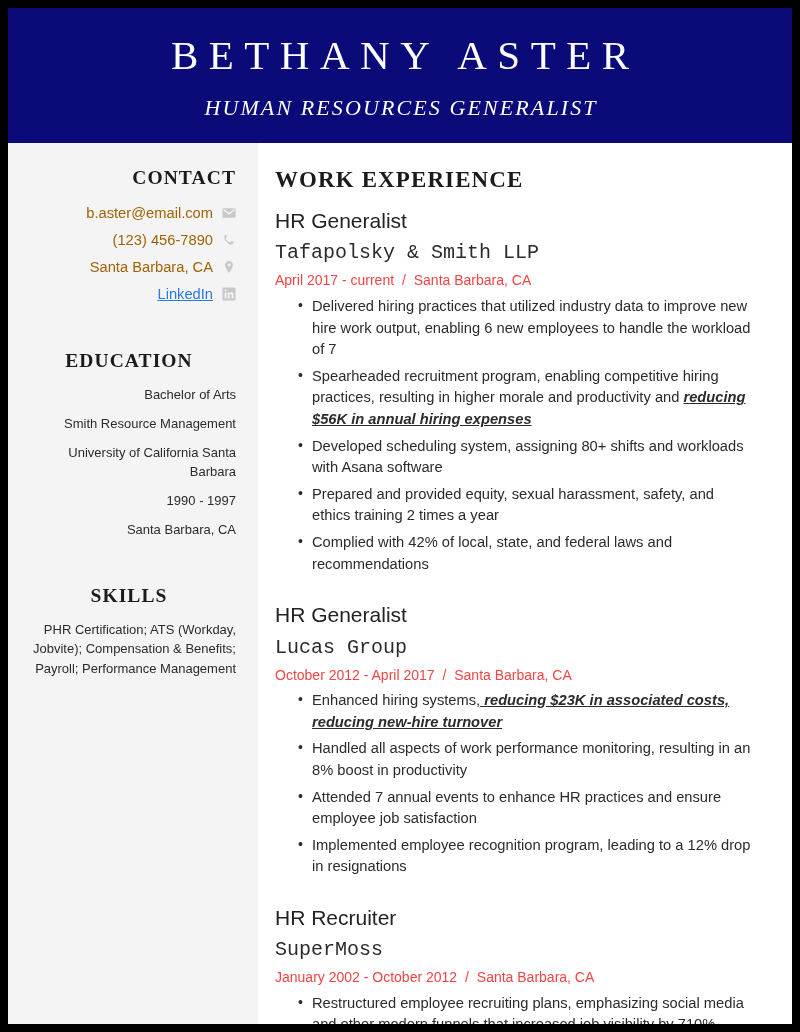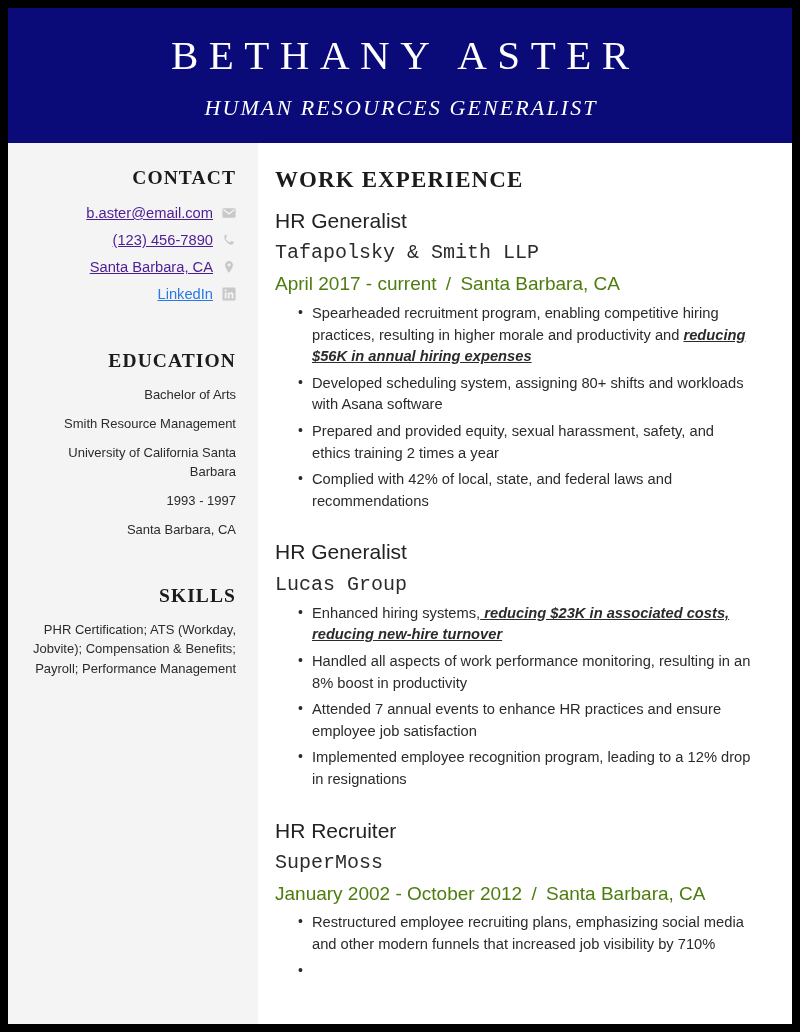--- a/index.html
+++ b/index.html
@@ -80,34 +80,33 @@
   
   .side-head {
     font-family: "Liberation Serif", serif;
     font-weight: bold;
     font-size: 19.5px;
     letter-spacing: 1.1px;
     color: #1b1b1b;
     text-align: right;
     margin: 0 0 13px 0;
   }
-  .side-head.spaced { margin-top: 45px; }
+  .side-head.spaced { margin-top: 45px; text-align: center; }
 
   .contact-row {
     display: flex;
     align-items: center;
     justify-content: flex-end;
     margin-bottom: 5px;
   }
   .contact-text {
     font-size: 14.7px;
-    color: #4c1d95;
+    color: #a16207;
     text-align: right;
     line-height: 1.5;
-    text-decoration: underline;
   }
   .contact-text.link {
     color: #2a78e4;
     text-decoration: underline;
   }
   .ci {
     width: 14px;
     height: 14px;
     margin-left: 9px;
     flex: 0 0 14px;
@@ -141,22 +140,22 @@
     margin-bottom: 5px;
   }
   .job-company {
     font-size: 20px;
     color: #2b2b2b;
     line-height: 1.4;
     margin-bottom: 4px;
     font-family: Liberation Mono, monospace;
   }
   .job-meta {
-    font-size: 19px;
-    color: #4d7c0f;
+    font-size: 14px;
+    color: #ef4444;
     line-height: 1.4;
     margin-bottom: 5px;
   }
   .job-meta .sep { padding: 0 4px; }
 
   ul.bullets {
     margin: 0;
     padding: 0 0 0 37px;
     list-style: none;
   }
@@ -236,45 +235,47 @@
               <circle cx="4.15" cy="3.8" r="1.25" fill="#f4f4f4"></circle>
               <path d="M6.6 6.2h2v1c.4-.75 1.25-1.15 2.15-1.15 1.65 0 2.35 1 2.35 2.85v4.3h-2.1V9.3c0-.95-.35-1.4-1.1-1.4-.8 0-1.2.55-1.2 1.5v3.8h-2.1z" fill="#f4f4f4"></path>
             </svg>
         </span>
       </div>
 
       <div class="side-head spaced">EDUCATION</div>
       <div class="side-block">Bachelor of Arts</div>
       <div class="side-block">Smith Resource Management</div>
       <div class="side-block">University of California Santa Barbara</div>
-      <div class="side-block">1993 - 1997</div>
+      <div class="side-block">1990 - 1997</div>
       <div class="side-block">Santa Barbara, CA</div>
 
       <div class="side-head spaced">SKILLS</div>
       <div class="side-block">PHR Certification; ATS (Workday, Jobvite); Compensation &amp; Benefits; Payroll; Performance Management</div>
 
     </div>
 
     <div class="main">
       <div class="main-head">WORK EXPERIENCE</div>
       <div id="jobs-container">
           <div class="job">
             <div class="job-title">HR Generalist</div>
             <div class="job-company">Tafapolsky &amp; Smith LLP</div>
             <div class="job-meta"><span>April 2017 - current</span><span class="sep"> / </span><span>Santa Barbara, CA</span></div>
             <ul class="bullets">
+              <li><span>Delivered hiring practices that utilized industry data to improve new hire work output, enabling 6 new employees to handle the workload of 7</span></li>
               <li><span>Spearheaded recruitment program, enabling competitive hiring practices, resulting in higher morale and productivity and </span><span class="em">reducing $56K in annual hiring expenses</span></li>
               <li><span>Developed scheduling system, assigning 80+ shifts and workloads with Asana software</span></li>
               <li><span>Prepared and provided equity, sexual harassment, safety, and ethics training 2 times a year</span></li>
               <li><span>Complied with 42% of local, state, and federal laws and recommendations</span></li>
             </ul>
           </div>
           <div class="job">
             <div class="job-title">HR Generalist</div>
             <div class="job-company">Lucas Group</div>
+            <div class="job-meta"><span>October 2012 - April 2017</span><span class="sep"> / </span><span>Santa Barbara, CA</span></div>
             <ul class="bullets">
               <li><span>Enhanced hiring systems,</span><span class="em"> reducing $23K in associated costs, reducing new-hire turnover</span></li>
               <li><span>Handled all aspects of work performance monitoring, resulting in an 8% boost in productivity</span></li>
               <li><span>Attended 7 annual events to enhance HR practices and ensure employee job satisfaction</span></li>
               <li><span>Implemented employee recognition program, leading to a 12% drop in resignations</span></li>
             </ul>
           </div>
           <div class="job">
             <div class="job-title">HR Recruiter</div>
             <div class="job-company">SuperMoss</div>

